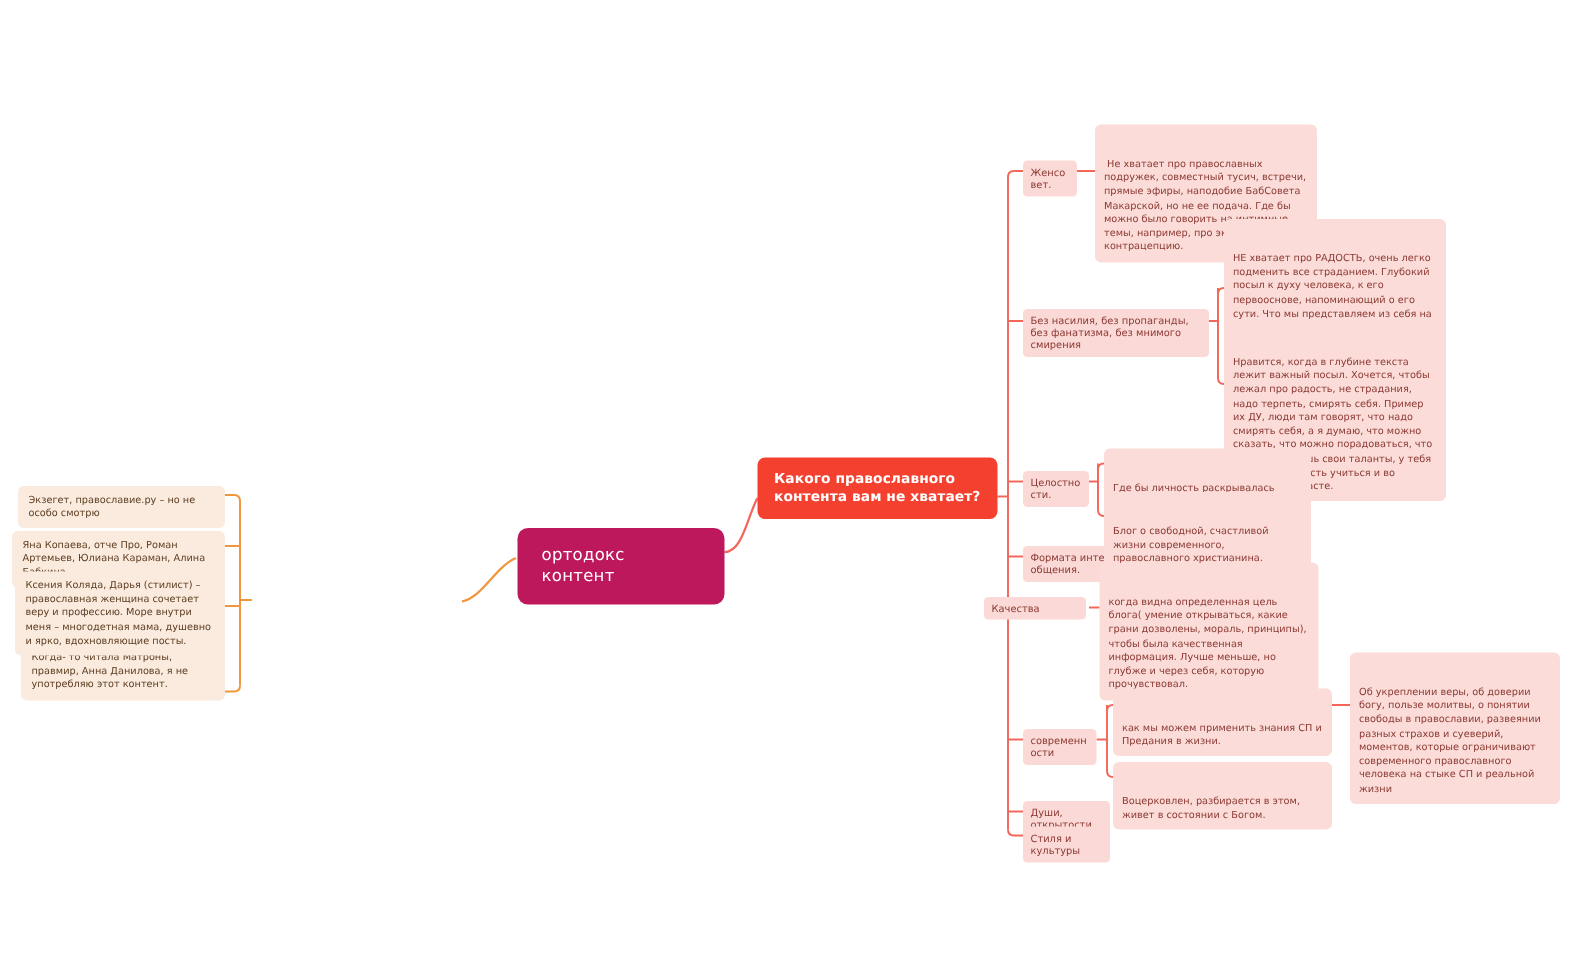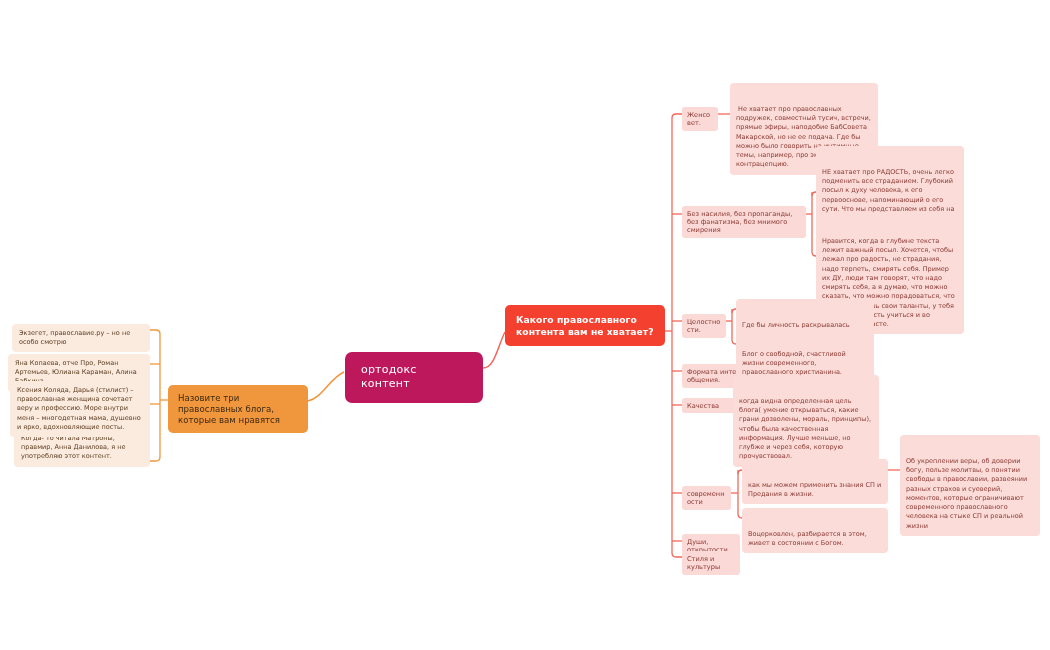--- a/index.html
+++ b/index.html
@@ -145,31 +145,30 @@
     <path d="M 160 334 q 0 -4 -4 -4 L 150 330" fill="none" stroke="#f0963c" stroke-width="1.3"></path>
     <path d="M 160 457 q 0 4 -4 4 L 150 461" fill="none" stroke="#f0963c" stroke-width="1.3"></path>
     <path d="M 160 364 L 150 364" fill="none" stroke="#f0963c" stroke-width="1.3"></path>
     <path d="M 160 404 L 150 404" fill="none" stroke="#f0963c" stroke-width="1.3"></path>
   </svg>
 
   <div class="node root" style="left:345px; top:352px; width:138px;">ортодокс контент</div>
 
   <div class="node q-red" style="left:505px; top:305px; width:160px;">Какого православного контента вам не хватает?</div>
 
-  <div class="node q-orange" style="left:168px; top:385px; width:140px;">Назовите три православных блога, которые вам нравятся</div>
 
   <div class="node pink-label" style="left:682px; top:107px; width:36px;">Женсовет.</div>
 
   <div class="node pink-label" style="left:682px; top:206px; width:124px;">Без насилия, без пропаганды, без фанатизма, без мнимого смирения</div>
 
   <div class="node pink-label" style="left:682px; top:314px; width:44px;">Целостности.</div>
 
   <div class="node pink-label" style="left:682px; top:364px; width:128px;">Формата интервью, живого общения.</div>
 
-  <div class="node pink-label" style="left:682px; top:398px; width:68px;">Качества</div>
+  <div class="node pink-label" style="left:656px; top:398px; width:68px;">Качества</div>
 
   <div class="node pink-label" style="left:682px; top:486px; width:49px;">современности</div>
 
   <div class="node pink-label" style="left:682px; top:534px; width:58px;">Души, открытости</div>
 
   <div class="node pink-label" style="left:682px; top:551px; width:58px;">Стиля и культуры</div>
 
   <div class="node pink-leaf" style="left:730px; top:83px; width:148px;"> Не хватает про православных подружек, совместный тусич, встречи, прямые эфиры, наподобие БабСовета Макарской, но не ее подача. Где бы можно было говорить на интимные темы, например, про эко контрацепцию.</div>
 
   <div class="node pink-leaf" style="left:816px; top:146px; width:148px;">НЕ хватает про РАДОСТЬ, очень легко подменить все страданием. Глубокий посыл к духу человека, к его первооснове, напоминающий о его сути. Что мы представляем из себя на самом деле, про желание раскрыть весь свой потенциал.</div>

